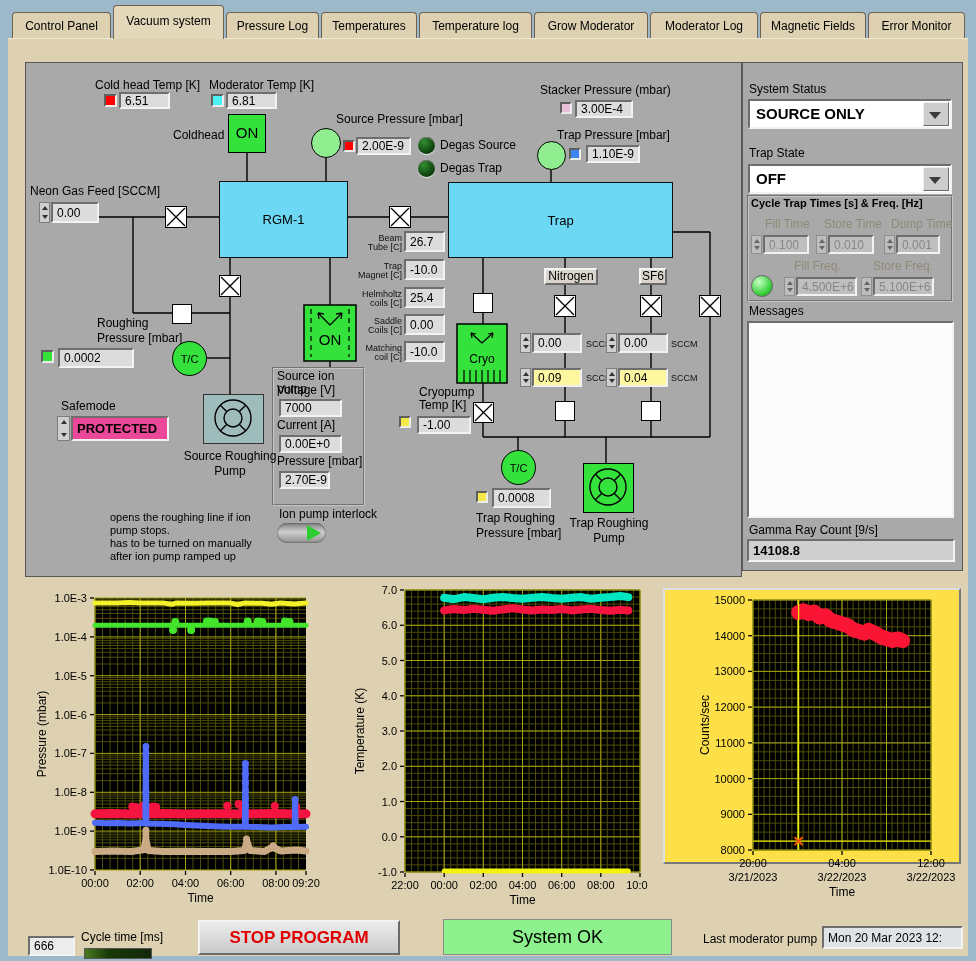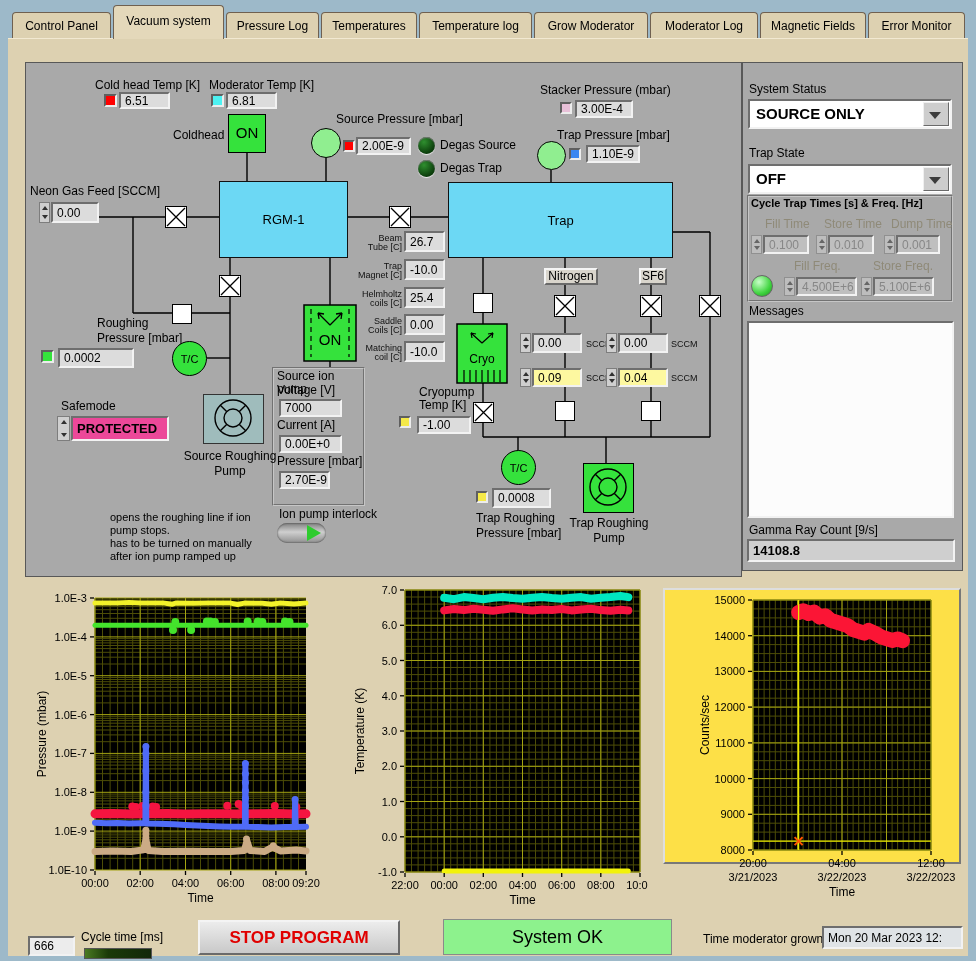--- a/index.html
+++ b/index.html
@@ -715,16 +715,16 @@
         <text x="177" y="306" text-anchor="middle" font-size="12" fill="#000" font-family="Liberation Sans,sans-serif">Time</text>
         <text x="44" y="135" text-anchor="middle" font-size="12" fill="#000" transform="rotate(-90 44 135)" font-family="Liberation Sans,sans-serif">Counts/sec</text>
       </svg>
   </div>
 
   <div class="vbox" style="left:28px;top:936px;width:47px;height:20px;background:#ececec;">666</div>
   <div class="lbl" style="left:81px;top:931px;">Cycle time [ms]</div>
   <div style="position:absolute;left:84px;top:948px;width:68px;height:11px;background:linear-gradient(90deg,#4a7a22,#1a3a08 35%,#12280a);border:1px solid #555;box-sizing:border-box;"></div>
   <div class="btn" style="left:198px;top:920px;width:202px;height:35px;font-weight:bold;font-size:17px;color:#e00000;line-height:31px;background:linear-gradient(180deg,#ececec,#c9c9c9);">STOP PROGRAM</div>
   <div style="position:absolute;left:443px;top:919px;width:229px;height:36px;background:#8df28d;border:1px solid #8a8a8a;box-sizing:border-box;display:flex;align-items:center;justify-content:center;font-size:18px;">System OK</div>
-  <div class="lbl" style="left:703px;top:933px;">Time moderator grown</div>
+  <div class="lbl" style="left:703px;top:933px;">Last moderator pump</div>
   <div class="vbox" style="left:822px;top:926px;width:141px;height:23px;background:#dfe3e6;font-size:12px;">Mon 20 Mar 2023 12:</div>
 
 </div>
 
 </body></html>

